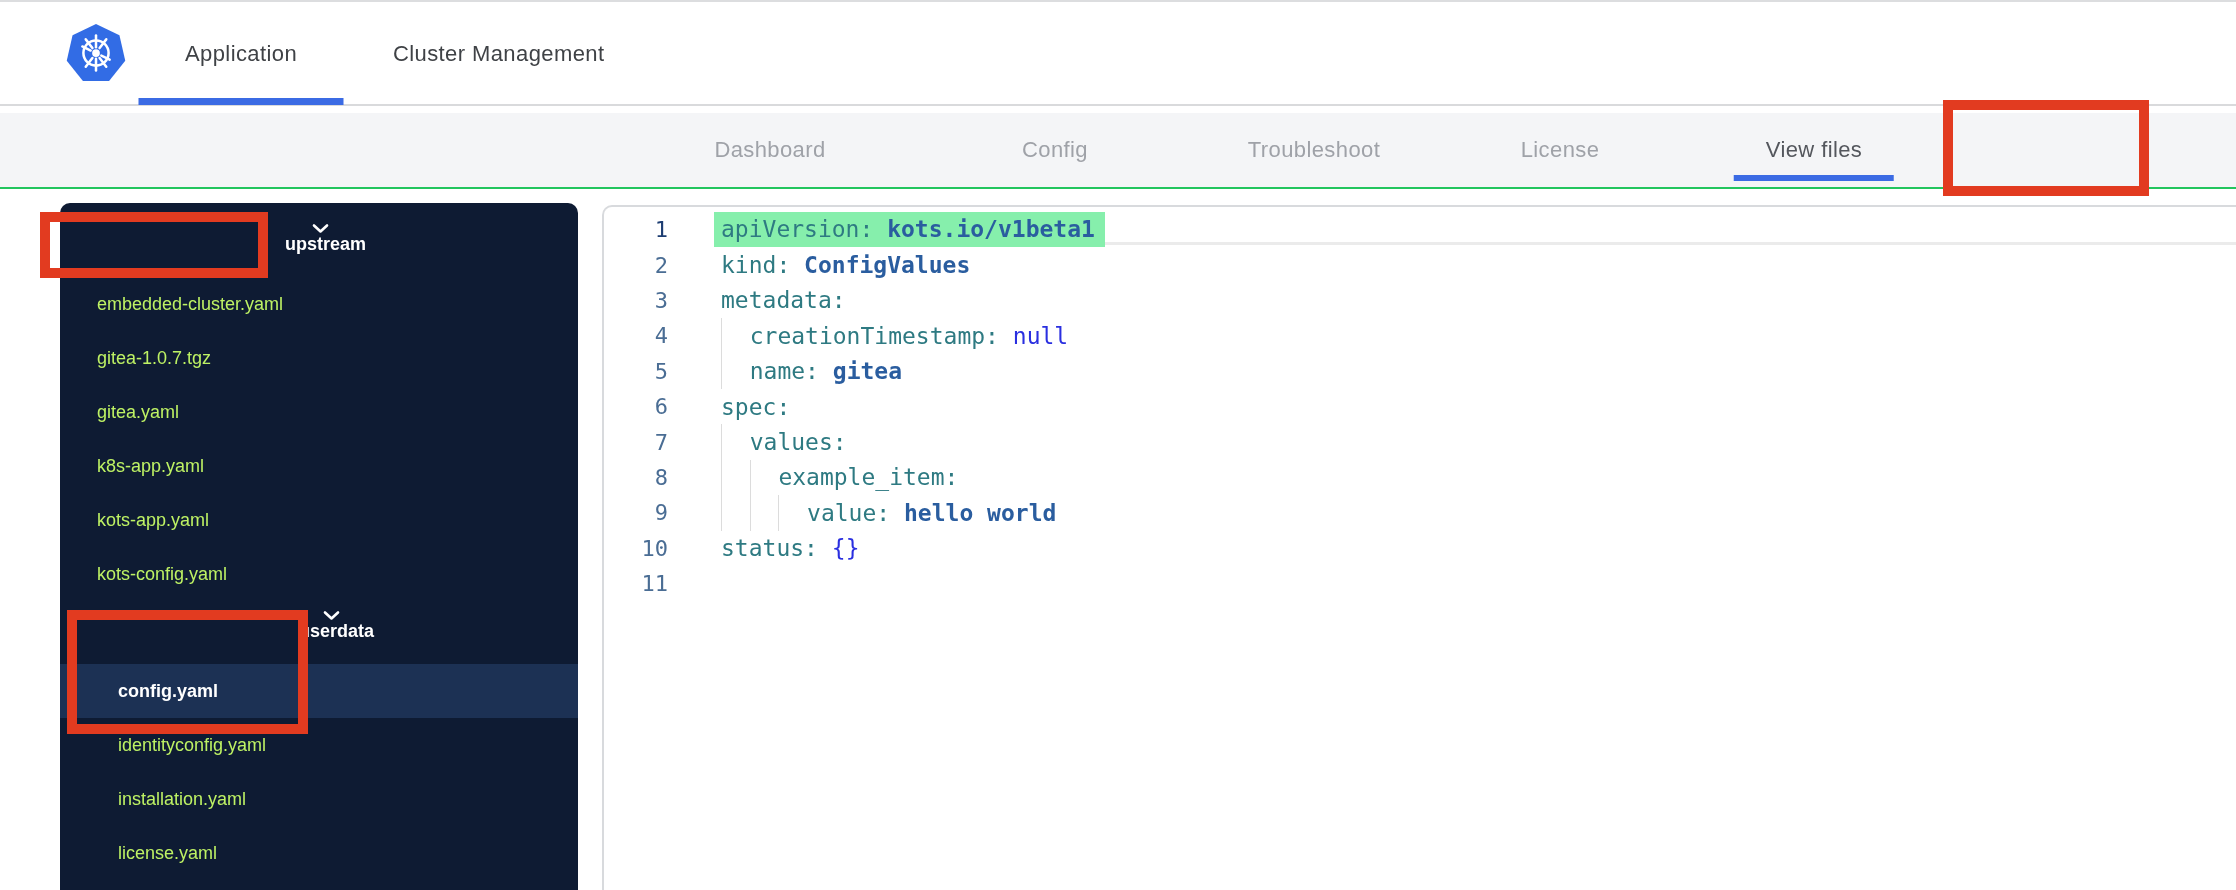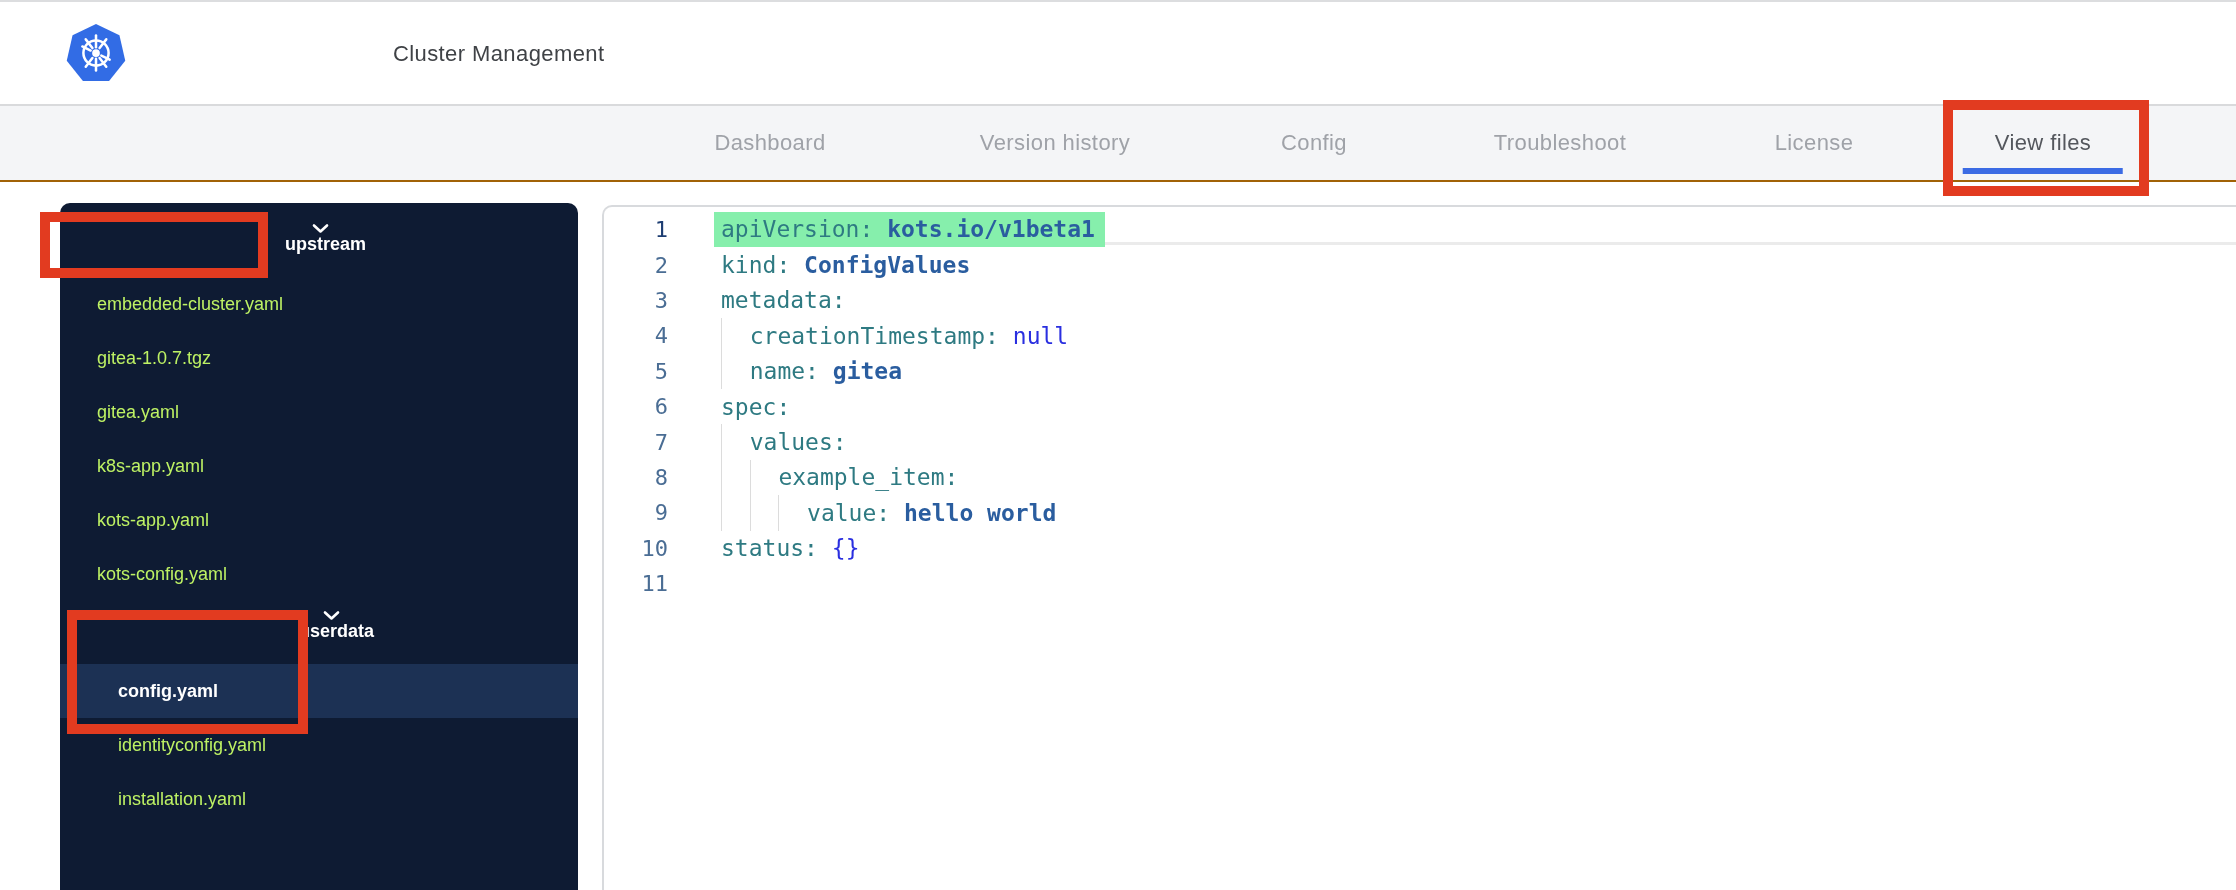--- a/index.html
+++ b/index.html
@@ -28,23 +28,23 @@
     cursor:pointer;
   }
   #tab-application{left:185px;}
   #tab-cluster{left:393px;justify-content:flex-end;}
   .topbar-tab.active::after{
     content:"";position:absolute;bottom:1px;left:50%;transform:translateX(-50%);
     width:205px;height:7px;background:var(--accent);
   }
   
   .subnav{
-    position:absolute;left:0;top:106px;right:0;height:76px;
+    position:absolute;left:0;top:113px;right:0;height:76px;
     box-sizing:border-box;
-    background:#f4f5f7;border-bottom:2px solid #a16207;
+    background:#f4f5f7;border-bottom:2px solid #22c55e;
     z-index:5;
   }
   .subnav-tab{
     position:absolute;top:0;height:74px;transform:translateX(-50%);
     display:flex;align-items:center;
     font-size:22px;color:#9fa2a8;letter-spacing:.4px;white-space:nowrap;
     cursor:pointer;
   }
   .subnav-tab:nth-of-type(1){left:770px;}
   .subnav-tab:nth-of-type(2){left:1055px;}
@@ -131,31 +131,31 @@
       <line x1="32" y1="38" x2="32" y2="50"></line>
       <line x1="17.9" y1="25.2" x2="26.5" y2="29.4"></line>
       <line x1="37.5" y1="34.6" x2="46.1" y2="38.8"></line>
       <line x1="21.4" y1="46.1" x2="28.3" y2="37.1"></line>
       <line x1="35.7" y1="26.9" x2="42.6" y2="17.9"></line>
       <line x1="21.4" y1="17.9" x2="28.3" y2="26.9"></line>
       <line x1="35.7" y1="37.1" x2="42.6" y2="46.1"></line>
     </g>
     <circle cx="32" cy="32" r="4" fill="#ffffff"></circle>
   </svg>
+  <div id="tab-application" class="topbar-tab active">
+    <span>Application</span>
+  </div>
   <div id="tab-cluster" class="topbar-tab">
     <span>Cluster Management</span>
   </div>
 </header>
 
 <nav class="subnav" id="subnav">
     <div class="subnav-tab">
       <span>Dashboard</span>
-    </div>
-    <div class="subnav-tab">
-      <span>Version history</span>
     </div>
     <div class="subnav-tab">
       <span>Config</span>
     </div>
     <div class="subnav-tab">
       <span>Troubleshoot</span>
     </div>
     <div class="subnav-tab">
       <span>License</span>
     </div>
@@ -201,20 +201,23 @@
     </div>
     <div class="tree-row file pl-file2 selected">
       <span>config.yaml</span>
     </div>
     <div class="tree-row file pl-file2">
       <span>identityconfig.yaml</span>
     </div>
     <div class="tree-row file pl-file2">
       <span>installation.yaml</span>
     </div>
+    <div class="tree-row file pl-file2">
+      <span>license.yaml</span>
+    </div>
   </aside>
 
 <main class="editor" id="editor">
     <div class="cline active">
       <span class="ln">1</span>
       <span class="codewrap"><span class="hl"><span class="tk tk-key">apiVersion:</span><span class="tk tk-val"> kots.io/v1beta1</span></span></span>
     </div>
     <div class="cline">
       <span class="ln">2</span>
       <span class="codewrap"><span class="tk"><span class="tk tk-key">kind:</span><span class="tk tk-val"> ConfigValues</span></span></span>

